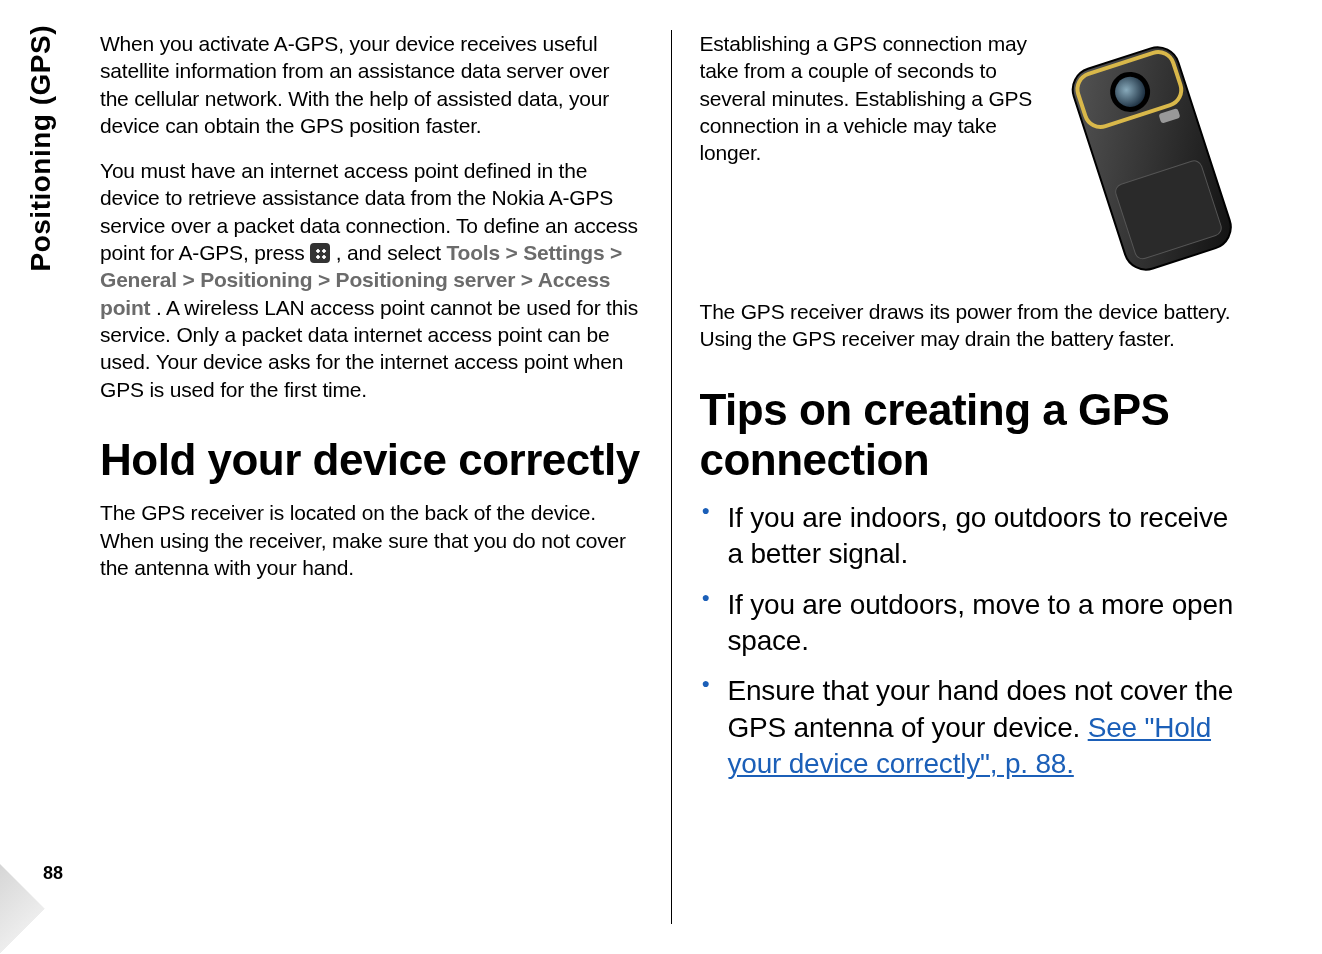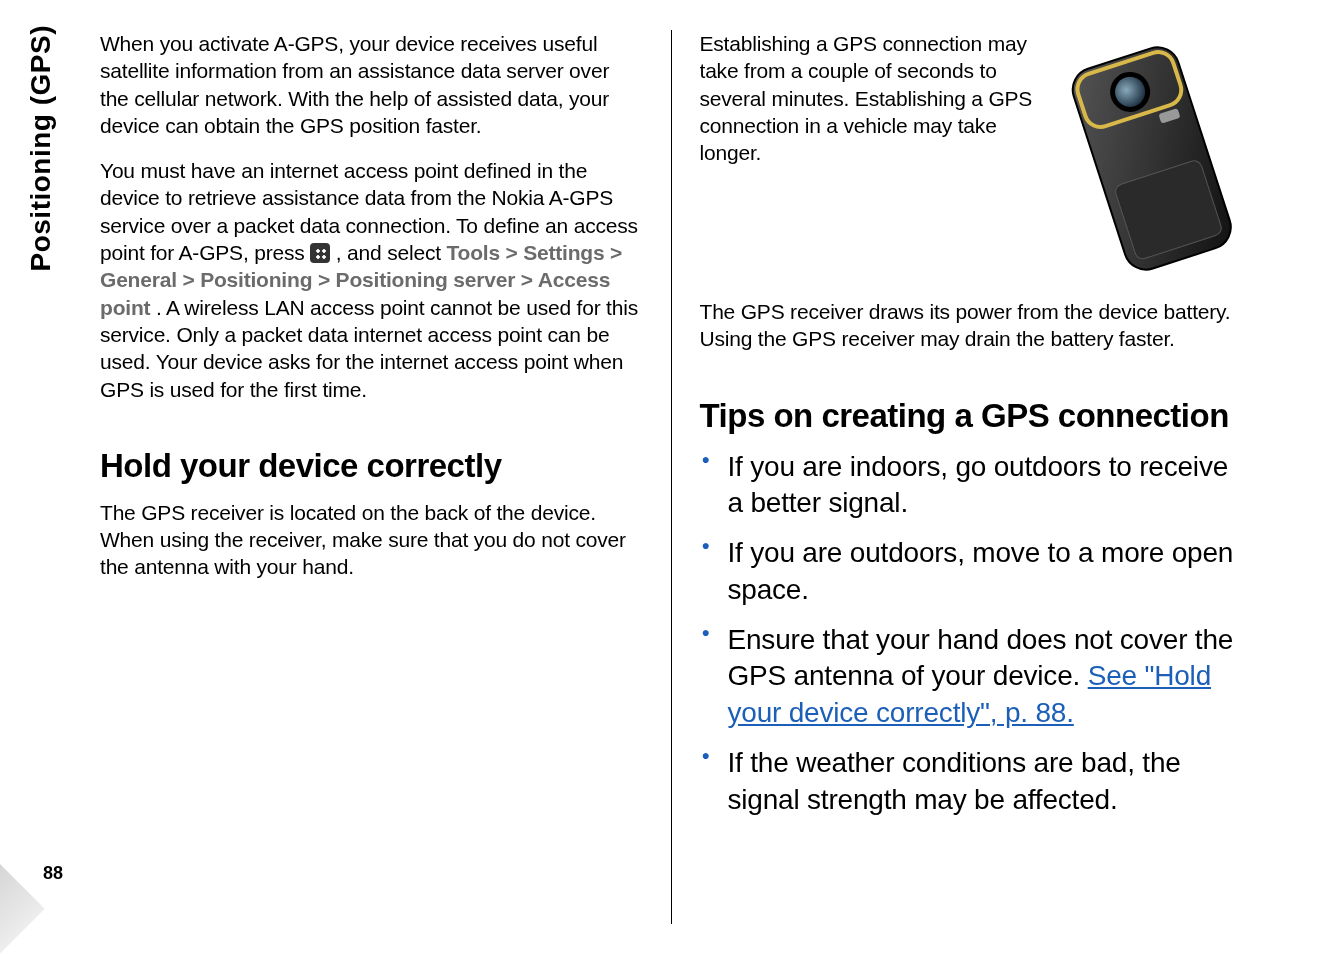--- a/index.html
+++ b/index.html
@@ -60,23 +60,23 @@
   .col.right {
     padding-right: 10px;
   }
   p {
     font-size: 21px;
     line-height: 1.3;
     margin: 0 0 18px 0;
     letter-spacing: -0.2px;
   }
   h2 {
-    font-size: 33px;
+    font-size: 44px;
     font-weight: 700;
-    margin: 44px 0 14px 0;
+    margin: 32px 0 14px 0;
     line-height: 1.15;
     letter-spacing: -0.5px;
   }
   .menu-path {
     color: #6b6b6b;
     font-weight: 600;
   }
   .menu-icon {
     display: inline-block;
     width: 20px;
@@ -197,19 +197,18 @@
       <h2>Tips on creating a GPS connection</h2>
 
 
       <ul class="bullets">
         <li>If you are indoors, go outdoors to receive a better signal.</li>
         <li>If you are outdoors, move to a more open space.</li>
         <li>
           <span>Ensure that your hand does not cover the GPS antenna of your device. </span>
           <a href="#" class="xref">See "Hold your device correctly", p. 88.</a>
         </li>
-        <li>If the weather conditions are bad, the signal strength may be affected.</li>
       </ul>
 
     </div>
 
   </div>
 </div>
 
 </body></html>

